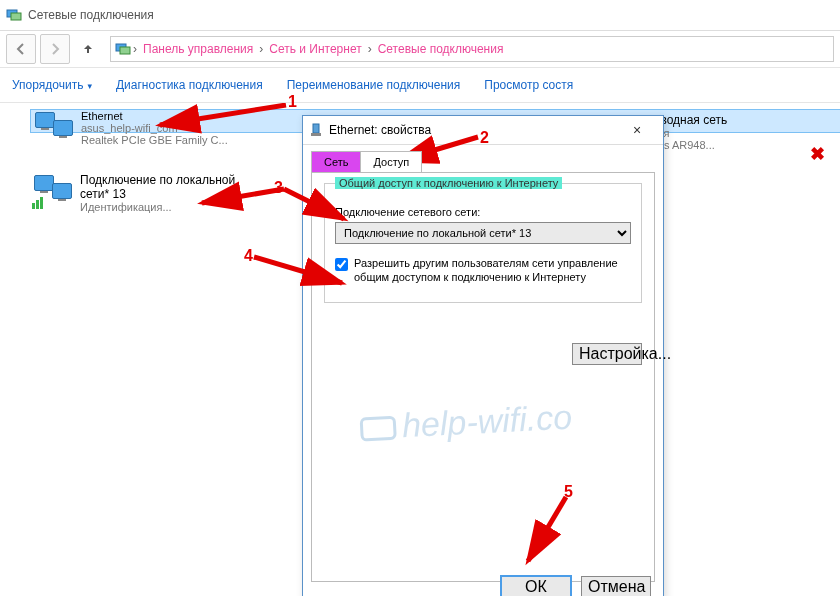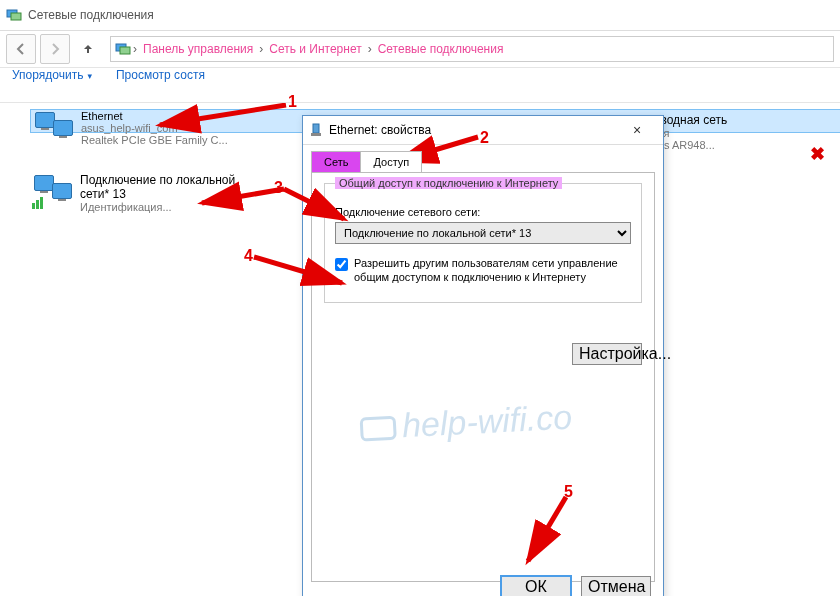--- a/index.html
+++ b/index.html
@@ -4,21 +4,21 @@
 <style>
 html,body{margin:0;padding:0;font-family:"Segoe UI",Tahoma,sans-serif;font-size:12px;color:#000;background:#fff;width:840px;height:596px;overflow:hidden}
 .titlebar{height:30px;display:flex;align-items:center;padding:0 6px;border-bottom:1px solid #ddd}
 .titlebar .ico{width:16px;height:16px;margin-right:6px;display:inline-block}
 .titlebar span{color:#555}
 .navrow{height:36px;display:flex;align-items:center;padding:0 6px;border-bottom:1px solid #e5e5e5}
 .navbtn{width:28px;height:28px;border:1px solid #ccc;border-radius:2px;display:flex;align-items:center;justify-content:center;margin-right:4px;background:#fafafa}
 .bcwrap{flex:1;height:24px;border:1px solid #ccc;display:flex;align-items:center;padding:0 4px;margin-left:4px}
 .bcseg{padding:0 4px;color:#ec4899}
 .bcchev{color:#666;padding:0 2px}
-.toolbar{height:34px;display:flex;padding:0 12px;border-bottom:1px solid #e5e5e5}
+.toolbar{height:34px;display:flex;align-items:center;padding:0 12px;border-bottom:1px solid #e5e5e5}
 .tbitem{color:#1666c9;margin-right:24px;cursor:default}
 .tbitem.drop::after{content:"▾";font-size:9px;margin-left:4px;color:#1666c9}
 .content{position:relative;height:496px}
 .conn{position:absolute;width:230px;height:50px;display:flex;align-items:flex-start;padding:4px}
 .conn.sel{background:#cde8ff;border:1px solid #7cc0f4}
 .conn .ic{width:40px;height:40px;margin-right:6px;position:relative}
 .mon{position:absolute;top:6px;width:18px;height:14px;background:#4aa3e8;border:1px solid #2a6fa8;border-radius:2px}
 .mon::after{content:"";position:absolute;bottom:-3px;left:5px;width:8px;height:2px;background:#888}
 .mon.m1{left:0;top:2px}
 .mon.m2{left:18px;top:10px}
@@ -28,21 +28,21 @@
 
 .dlg{position:absolute;left:302px;top:12px;width:360px;height:482px;background:#fff;border:1px solid #5a91c8;box-shadow:2px 2px 8px rgba(0,0,0,.15)}
 .dlg-title{height:28px;background:#fff;display:flex;align-items:center;padding:0 6px;border-bottom:1px solid #ddd}
 .dlg-title .dic{width:14px;height:14px;margin-right:6px}
 .dlg-title .x{margin-left:auto;width:40px;text-align:center;font-size:14px;color:#333}
 .tabs{display:flex;padding:6px 8px 0 8px}
 .tab{padding:4px 12px;border:1px solid #bbb;border-bottom:none;background:#d946ef;margin-right:-1px;font-size:11px}
 .tab.active{background:#fff;position:relative;z-index:2}
 .tabbody{border:1px solid #bbb;margin:0 8px 8px 8px;height:388px;padding:10px 12px;position:relative}
 .grp{border:1px solid #ccc;padding:10px 10px 12px 10px;margin-bottom:8px}
-.grp .legend{position:relative;top:-18px;background:#f0abfc;display:inline-block;padding:0 4px;font-size:11px;color:#333}
+.grp .legend{position:relative;top:-18px;background:#5eead4;display:inline-block;padding:0 4px;font-size:11px;color:#333}
 .grp-inner{margin-top:-10px}
 .chk{display:flex;align-items:flex-start;margin:6px 0}
 .chk input{margin:2px 6px 0 0}
 .chk label{font-size:11px;line-height:14px}
 .lbl{font-size:11px;margin:8px 0 4px 0}
 .sel{width:100%;height:22px;border:1px solid #888;background:#eaeaea;font-size:11px;padding:0 4px}
 .btnrow{position:absolute;bottom:0;right:12px;display:flex;gap:10px}
 .btn{width:70px;height:22px;border:1px solid #888;background:#e9e9e9;font-size:16px}
 .btn.primary{outline:2px solid #4b9de8;outline-offset:-1px}
 .cfgbtn{position:absolute;right:12px;top:170px}
@@ -92,20 +92,22 @@
     <span class="bcseg">Панель управления</span>
     <span class="bcchev">›</span>
     <span class="bcseg">Сеть и Интернет</span>
     <span class="bcchev">›</span>
     <span class="bcseg">Сетевые подключения</span>
   </div>
 </div>
 
 <div class="toolbar">
   <span class="tbitem drop">Упорядочить</span>
+  <span class="tbitem">Диагностика подключения</span>
+  <span class="tbitem">Переименование подключения</span>
   <span class="tbitem">Просмотр состя</span>
 </div>
 
 <div class="content">
 
   <div class="conn sel" style="left:30px;top:6px">
     <div class="ic">
         <span class="mon m1"></span>
         <span class="mon m2"></span>
       </div>

